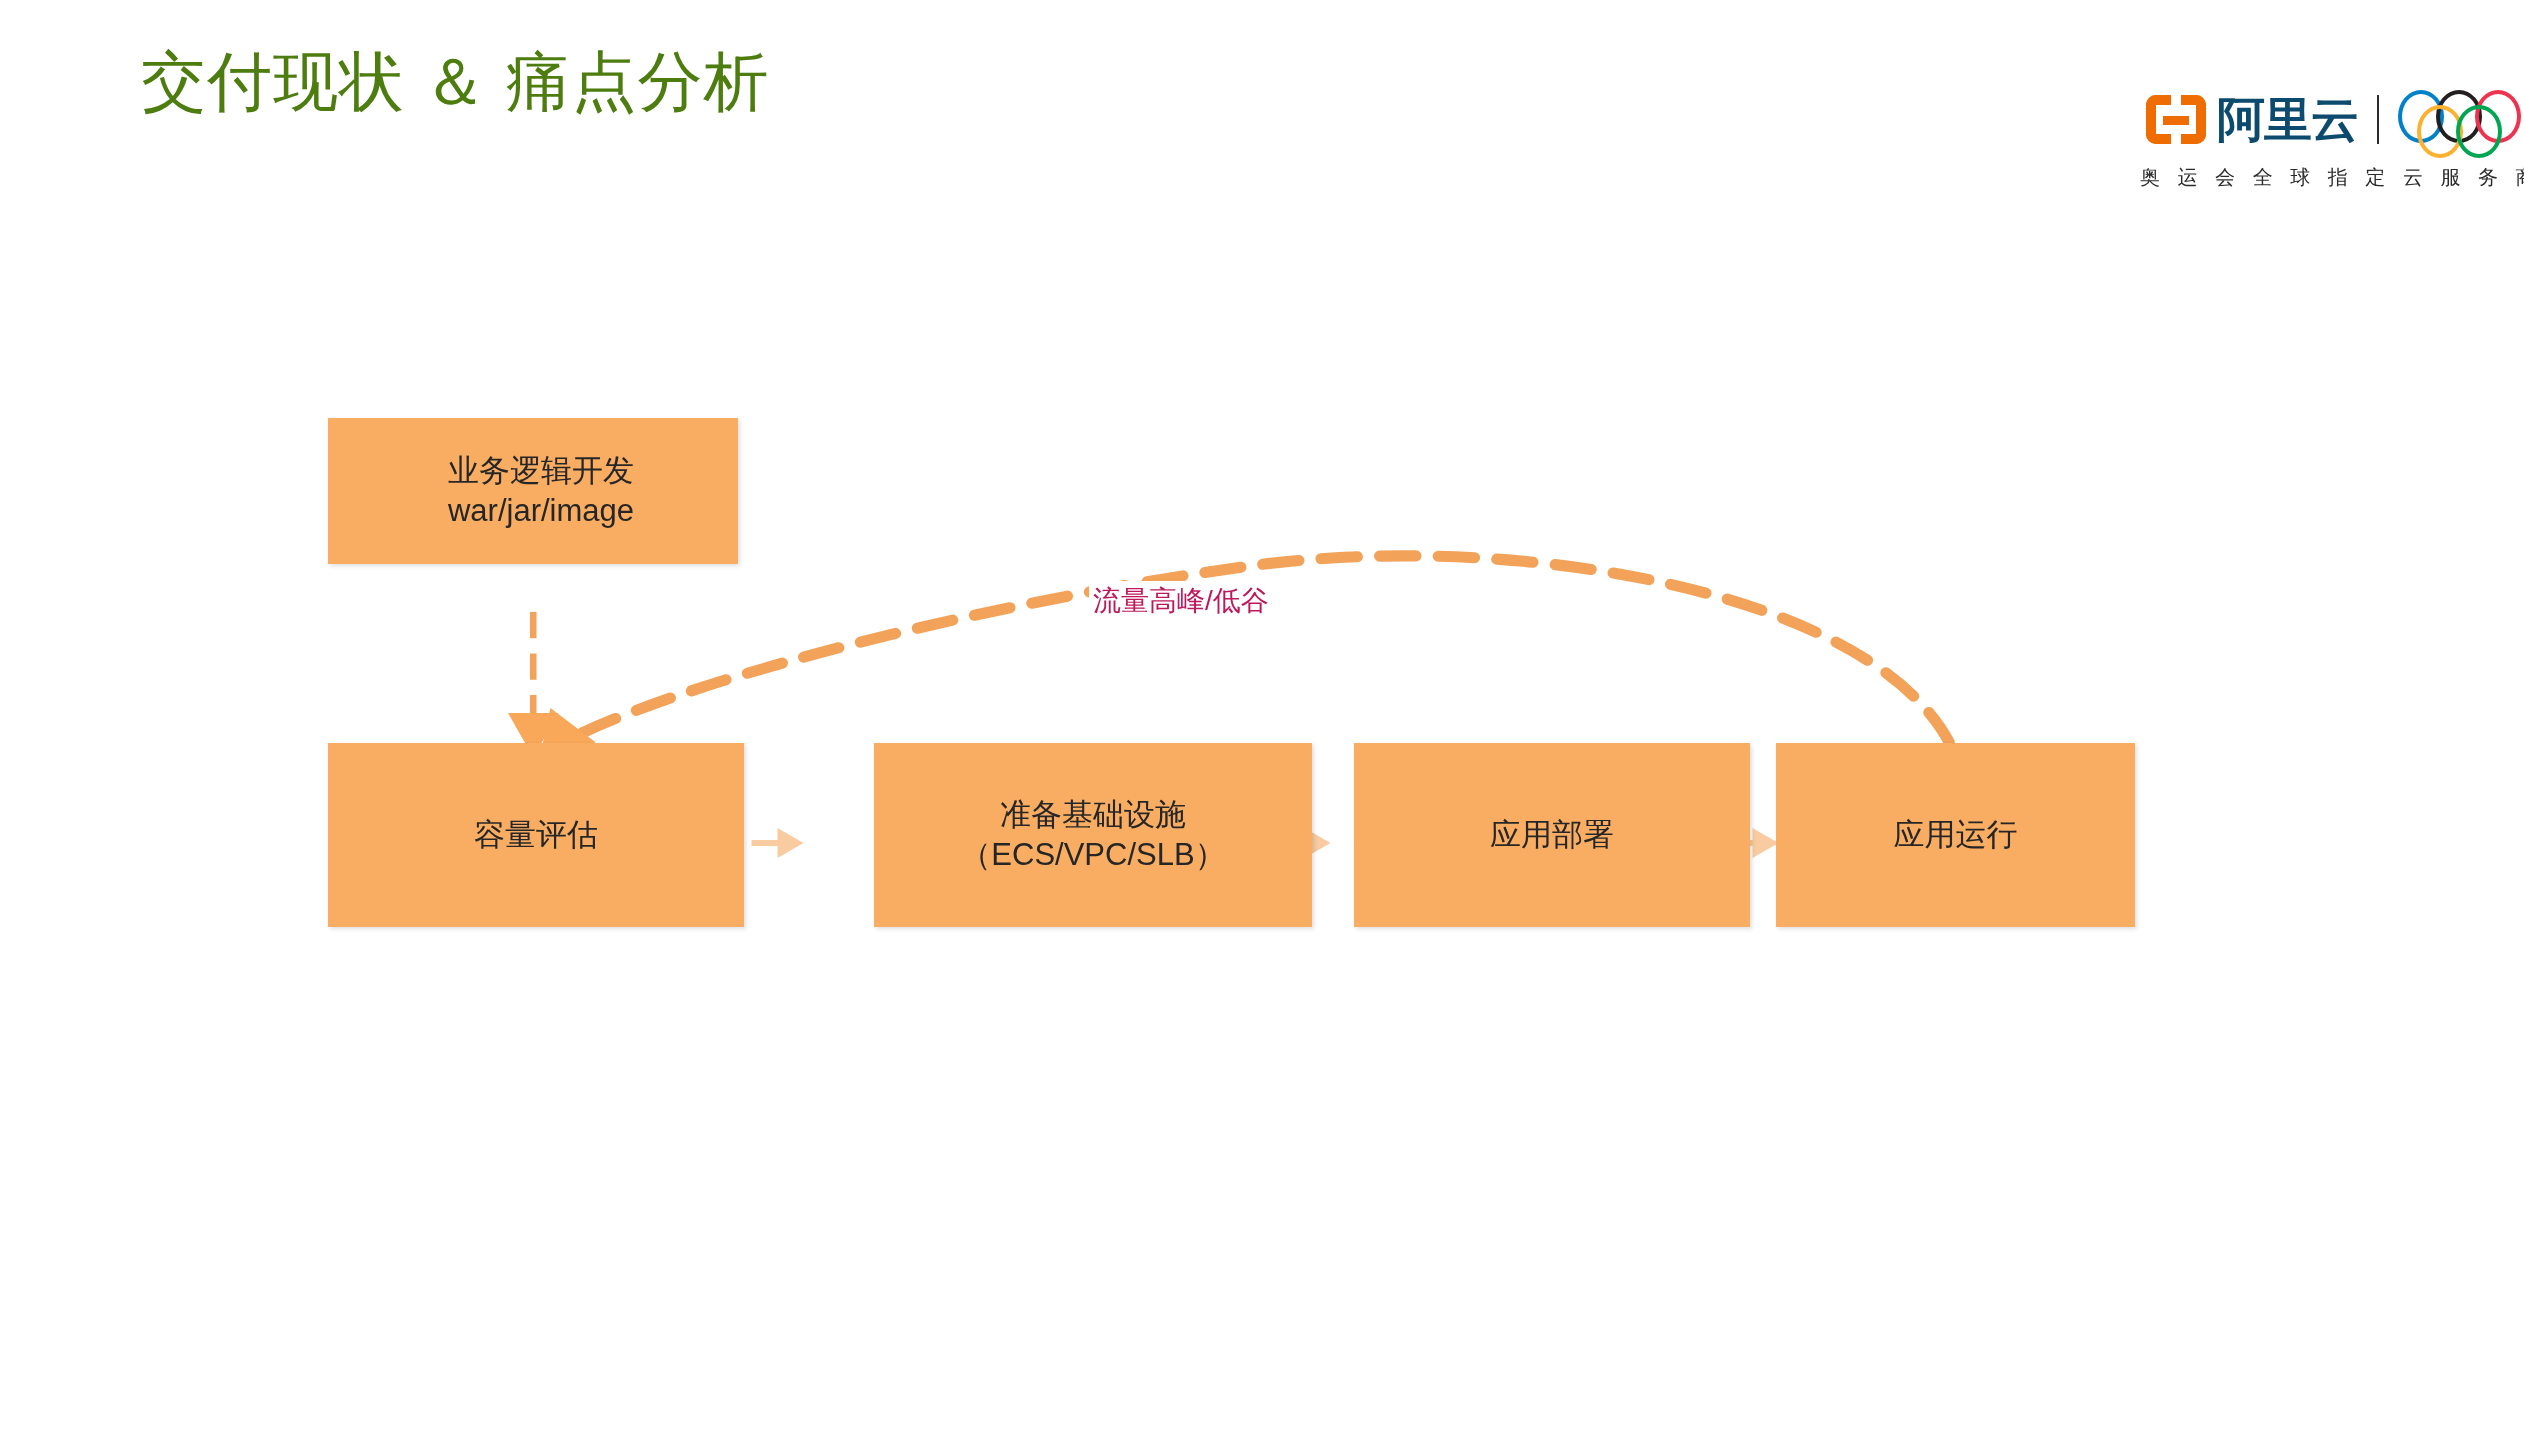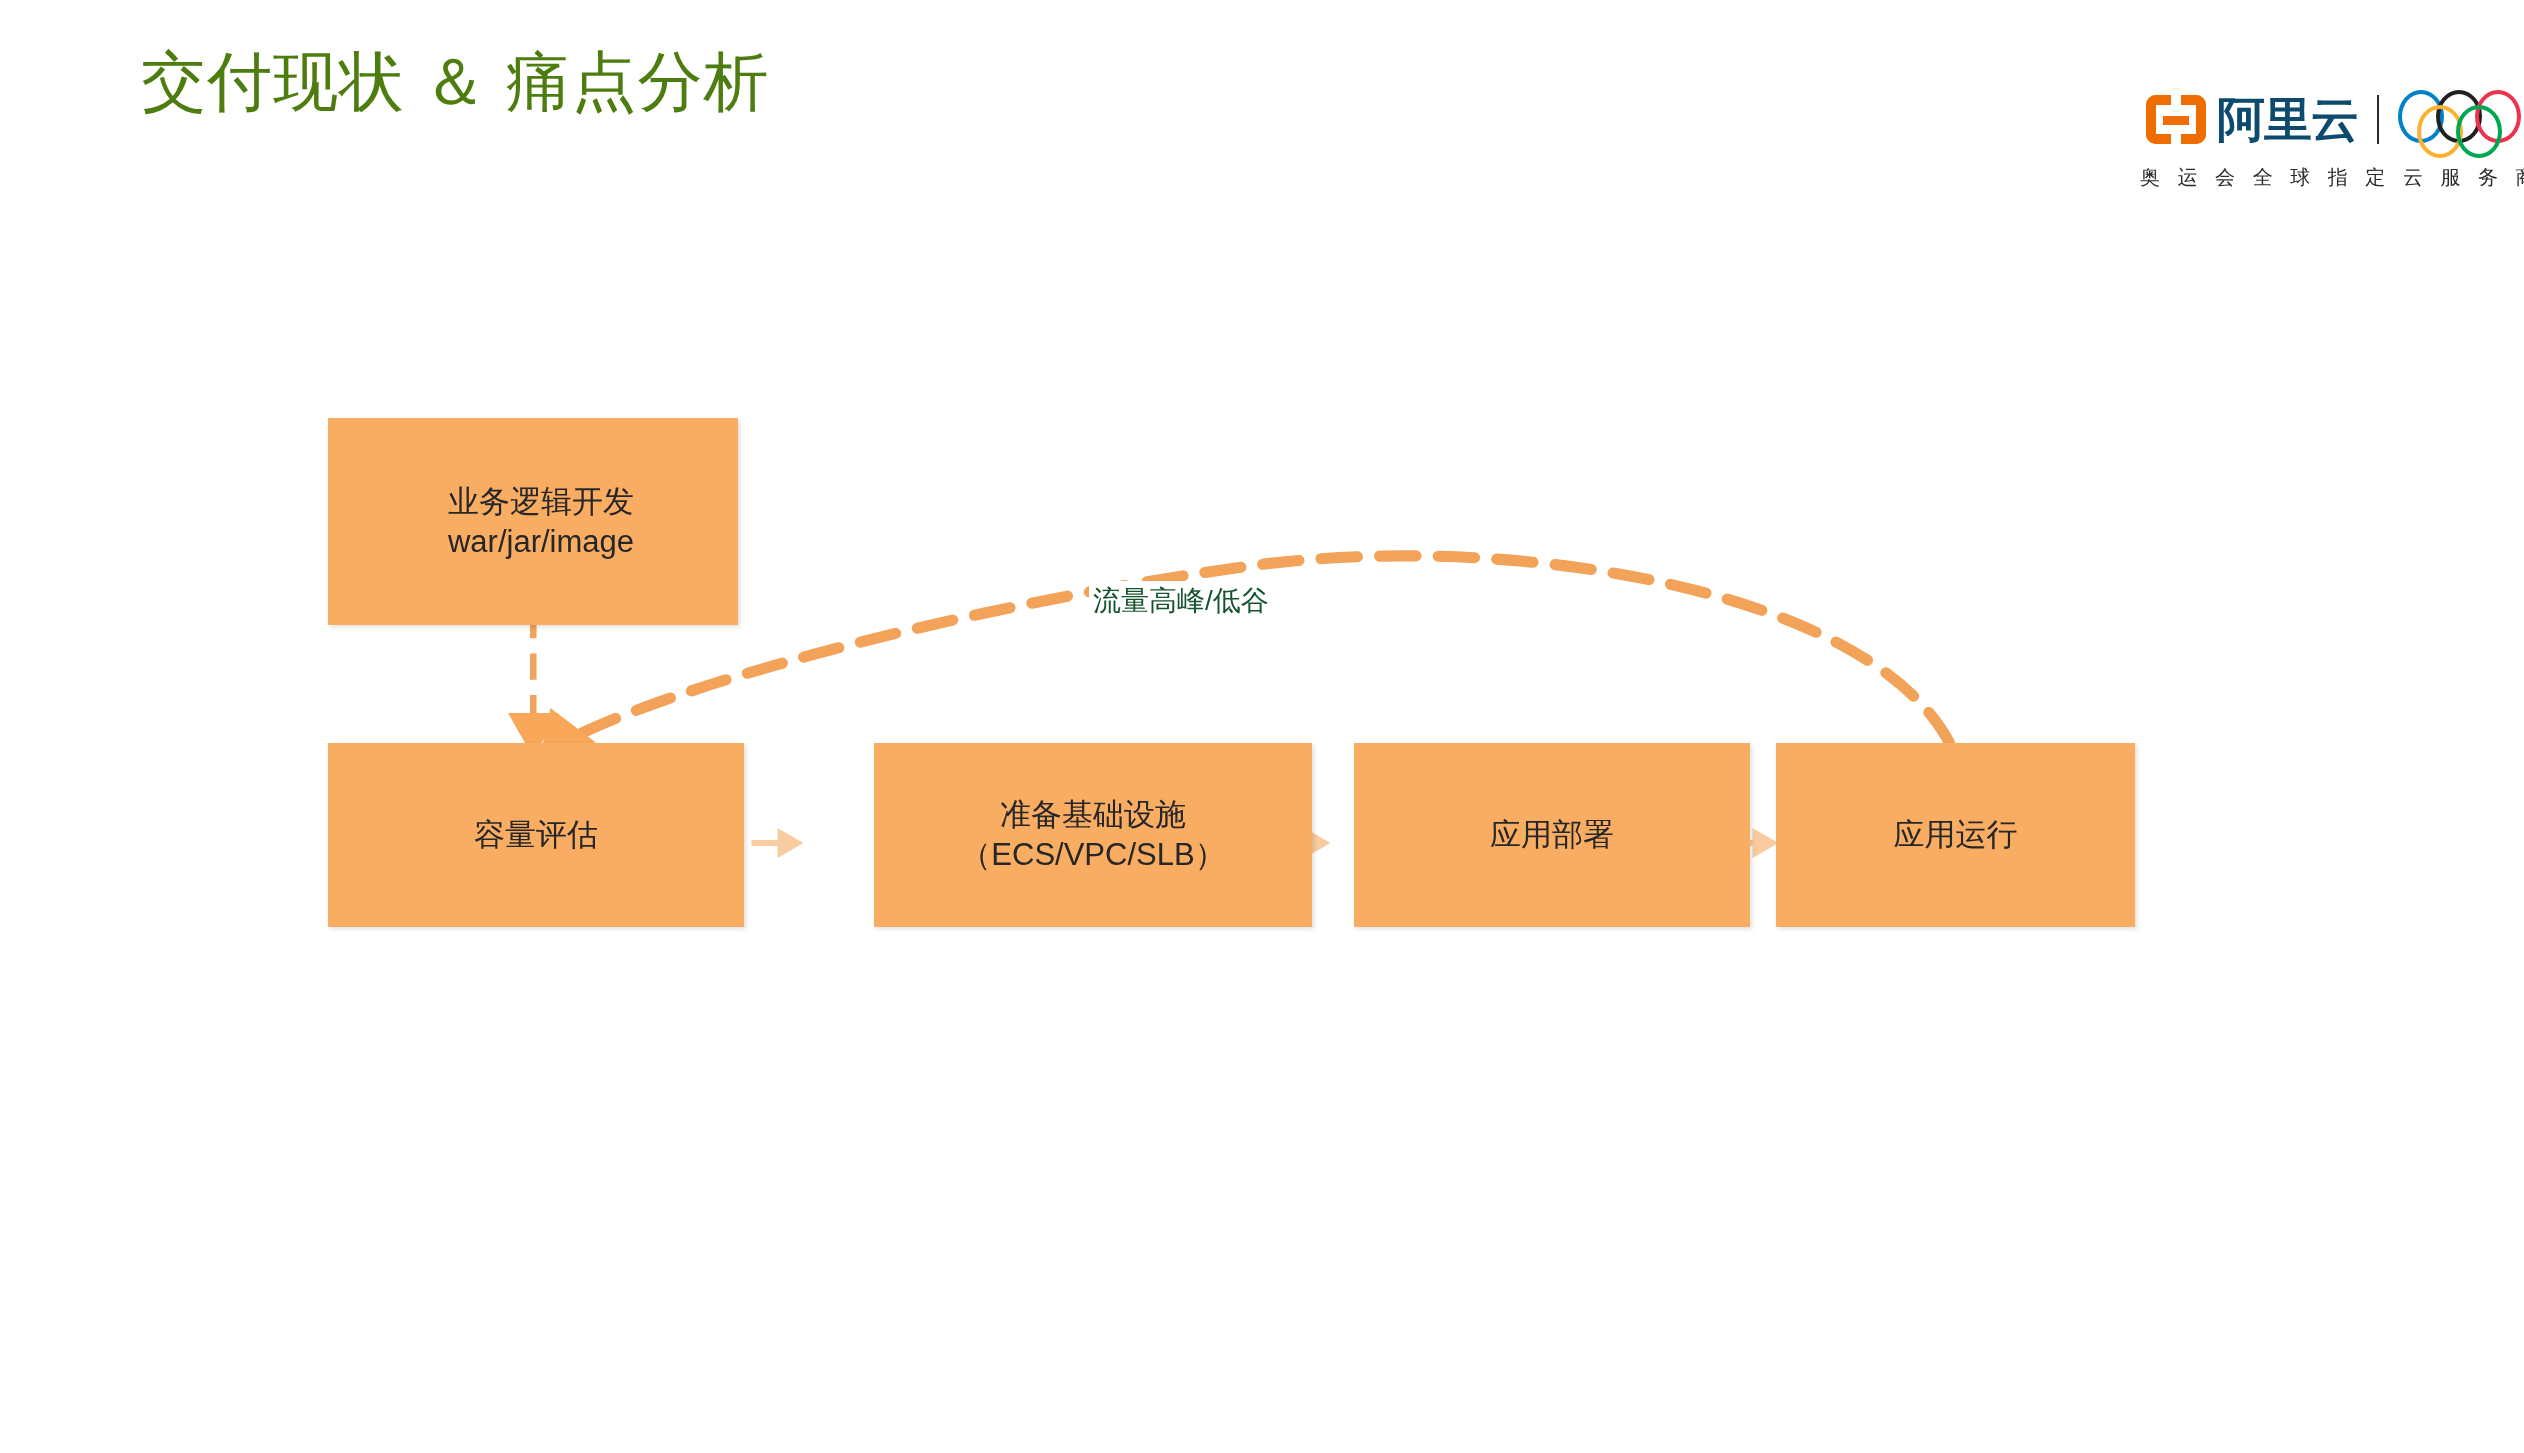--- a/index.html
+++ b/index.html
@@ -135,21 +135,21 @@
     background: #F9AD63;
     color: #262626;
     display: flex;
     align-items: center;
     justify-content: center;
     text-align: center;
     font-size: 31px;
     line-height: 1.28;
     box-shadow: 1.5px 1.5px 4.5px rgba(0,0,0,0.13);
   }
-  #node-dev       { left: 328px;  top: 418px;  width: 410px; height: 207px; padding-left: 16px; }
+  #node-dev       { left: 328px;  top: 418px;  width: 410px; height: 146px; padding-left: 16px; }
   #node-capacity  { left: 328px;  top: 743px; width: 416px; height: 184px; }
   #node-infra     { left: 874px; top: 743px; width: 438px; height: 184px; }
   #node-deploy    { left: 1354px; top: 743px; width: 396px; height: 184px; }
   #node-runtime   { left: 1776px; top: 743px; width: 359px; height: 184px; }
 
   
   .arrow-chevron {
     position: absolute;
     top: 825px;
     width: 56px;
@@ -166,21 +166,21 @@
     width: 2585px;
     height: 1454px;
     pointer-events: none;
   }
 
   #curve-label {
     position: absolute;
     left: 1089px;
     top: 581px;
     font-size: 28px;
-    color: #14532d;
+    color: #be185d;
     white-space: nowrap;
     background: #ffffff;
     padding: 1px 4px;
   }
 </style>
 </head>
 <body>
 
 <div id="slide-title">交付现状 ＆ 痛点分析</div>
 

